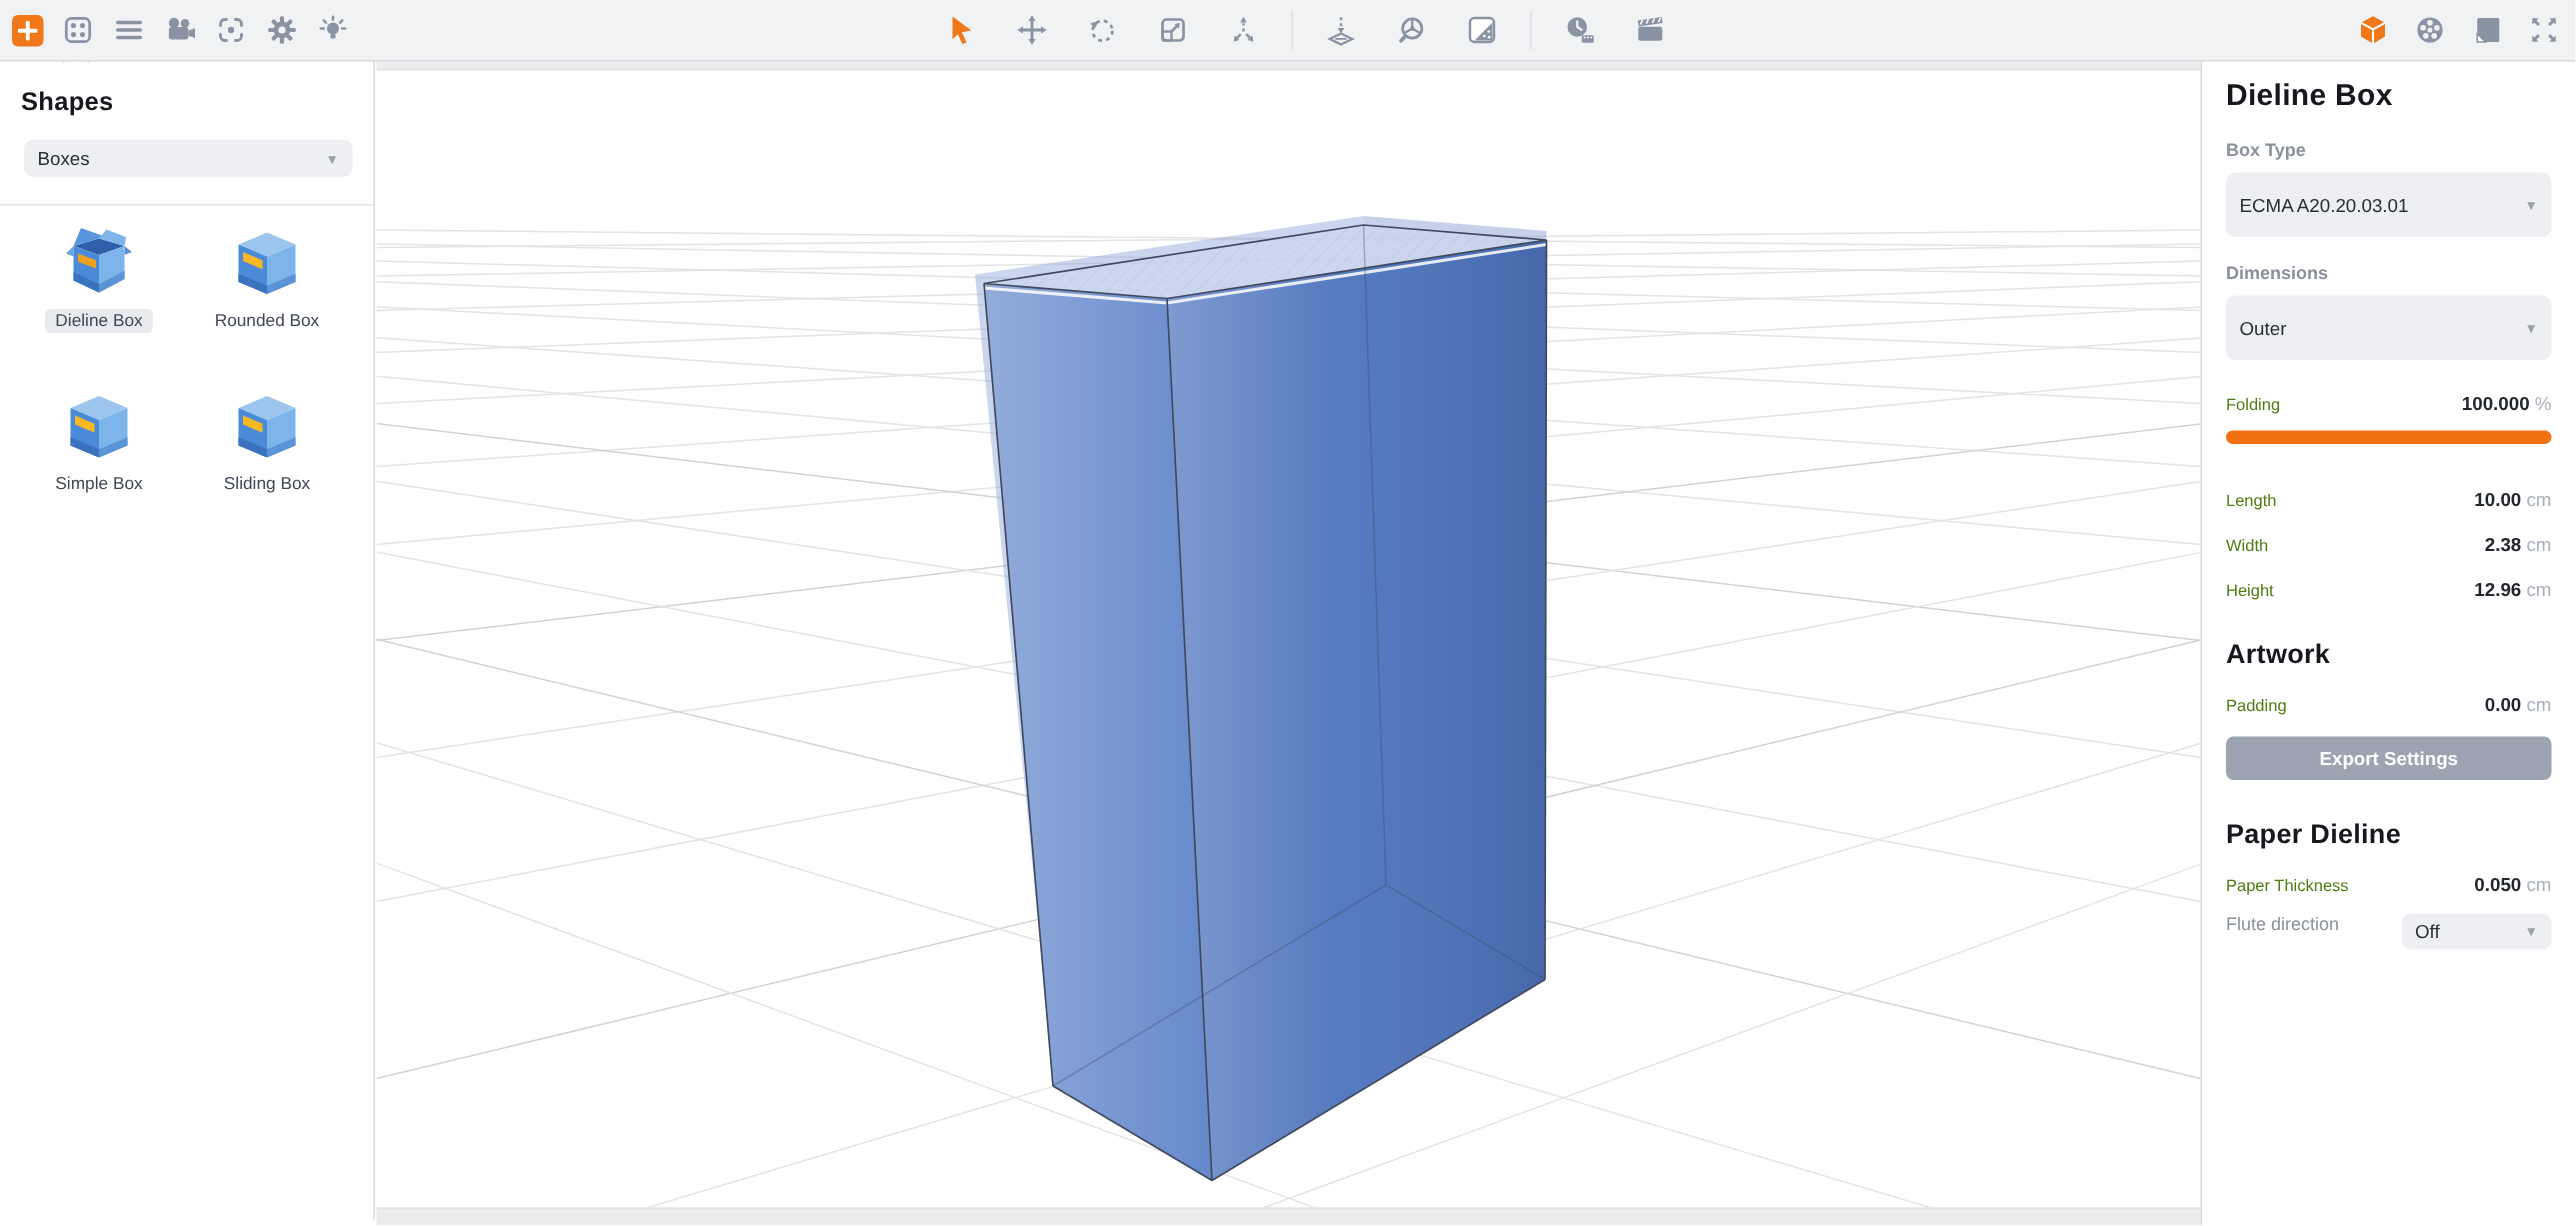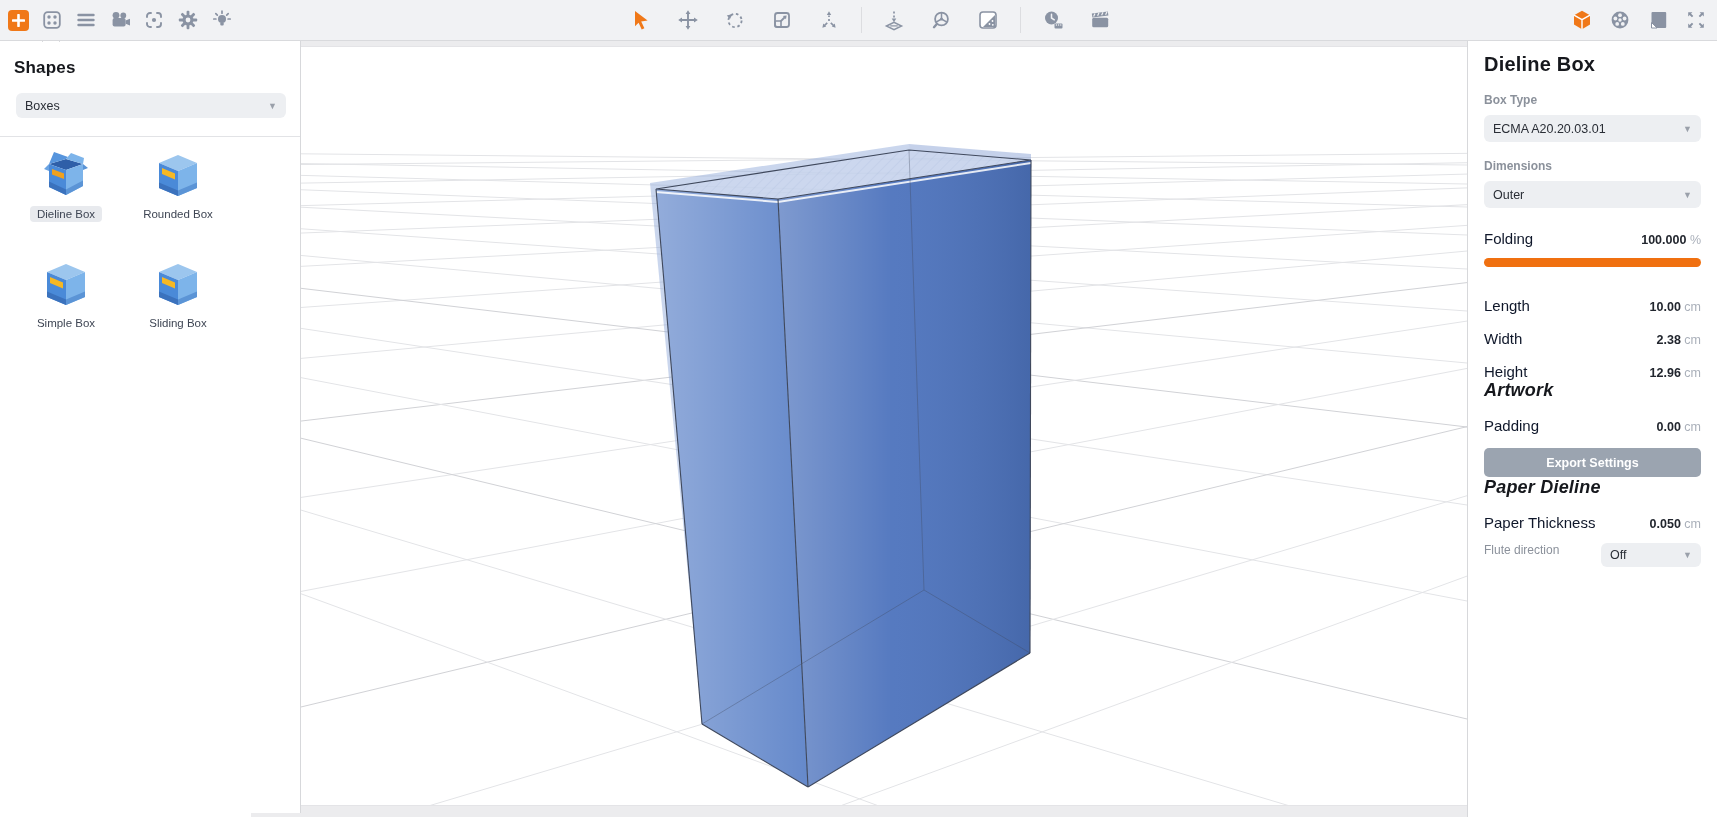--- a/index.html
+++ b/index.html
@@ -12,21 +12,21 @@
   .tb-group { position:absolute; top:0; height:40px; display:flex; align-items:center; }
   .tb-left   { left:8px; gap:12px; }
   .tb-center { left:630px; gap:25px; }
   .tb-right  { right:10px; gap:16px; }
   .tb-btn { width:22px; height:22px; display:flex; align-items:center; justify-content:center; cursor:pointer; }
   .tb-sep { width:1px; height:26px; background:#dcdde0; margin:0 -4px; }
   .add-btn { width:21px; height:21px; background:#f07818; border-radius:4px;
              display:flex; align-items:center; justify-content:center; }
 
   
-  .shapes-panel { position:absolute; top:41px; left:0; width:301px; bottom:4px;
+  .shapes-panel { position:absolute; top:41px; left:0; width:250px; bottom:4px;
                   background:#fff; border-right:1px solid #d7d8db; z-index:4; }
   .panel-notch { position:absolute; top:-8px; left:42px; width:18px; height:9px; z-index:6; }
   .shapes-title { font-size:17px; font-weight:bold; color:#16181d; margin:17px 0 0 14px; letter-spacing:.2px; }
   .shapes-select { margin:15px 14px 0 16px; }
   .select { background:#edeff2; border-radius:6px; height:25px; display:flex; align-items:center;
             justify-content:space-between; padding:0 9px; font-size:12.5px; color:#2a2e36; cursor:pointer; }
   .select .caret { color:#9aa0aa; font-size:9px; }
   .shapes-divider { border:none; border-top:1px solid #e2e3e6; margin:18px 0 0 0; }
   .shape-grid { display:grid; grid-template-columns:112px 112px; row-gap:36px; margin:12px 0 0 10px; }
   .shape-item { display:flex; flex-direction:column; align-items:center; cursor:pointer; }
@@ -37,25 +37,25 @@
   
   .viewport { position:absolute; top:41px; left:251px; width:1216px; bottom:0; background:#fff; }
   .vp-scroll-top { position:absolute; top:0; left:0; right:0; height:6px; background:#ececee; border-bottom:1px solid #e4e4e7; }
   .vp-scroll-bottom { position:absolute; bottom:0; left:0; right:0; height:12px; background:#ececee; border-top:1px solid #e4e4e7; }
   .scene { position:absolute; top:6px; left:0; width:1216px; height:758px; }
 
   
   .props-panel { position:absolute; top:41px; right:0; width:250px; bottom:0;
                  background:#fff; border-left:1px solid #d7d8db; padding:0 16px; z-index:4; }
   .props-title { font-size:20px; font-weight:bold; color:#16181d; margin-top:12px; letter-spacing:.2px; }
-  .section-title { font-size:18px; font-weight:bold; color:#16181d; letter-spacing:.2px;font-style:italic; }
+  .section-title { font-size:18px; font-weight:bold; color:#16181d; margin-top:26px; letter-spacing:.2px; }
   .field-label { font-size:12px; color:#8b919b; margin-top:17px;font-weight:bold; }
-  .props-panel .select { margin-top:8px; height:27px; }
+  .props-panel .select { margin-top:8px; height:43px; }
   .prop-row { display:flex; justify-content:space-between; align-items:baseline; margin-top:16px; }
-  .prop-row .lbl { font-size:15px; color:#0f172a; }
+  .prop-row .lbl { font-size:11px; color:#4d7c0f; }
   .prop-val { font-size:12.5px; cursor:ew-resize; }
   .prop-val b { color:#22262e; font-weight:bold;text-align:center; }
   .prop-val .unit { color:#aab0ba; font-weight:normal; }
   .slider-track { margin-top:11px; height:9px; border-radius:5px; background:#f07010; cursor:pointer; }
   .row-folding { margin-top:22px; }
   .row-length { margin-top:30px; }
   .export-btn { margin-top:14px; width:100%; height:29px; background:#9ba4b0; border:none;
                 border-radius:5px; color:#fff; font-size:12.5px; font-weight:bold;
                 font-family:"Liberation Sans", sans-serif; cursor:pointer; }
   .flute-row { display:flex; justify-content:space-between; margin-top:12px; }

